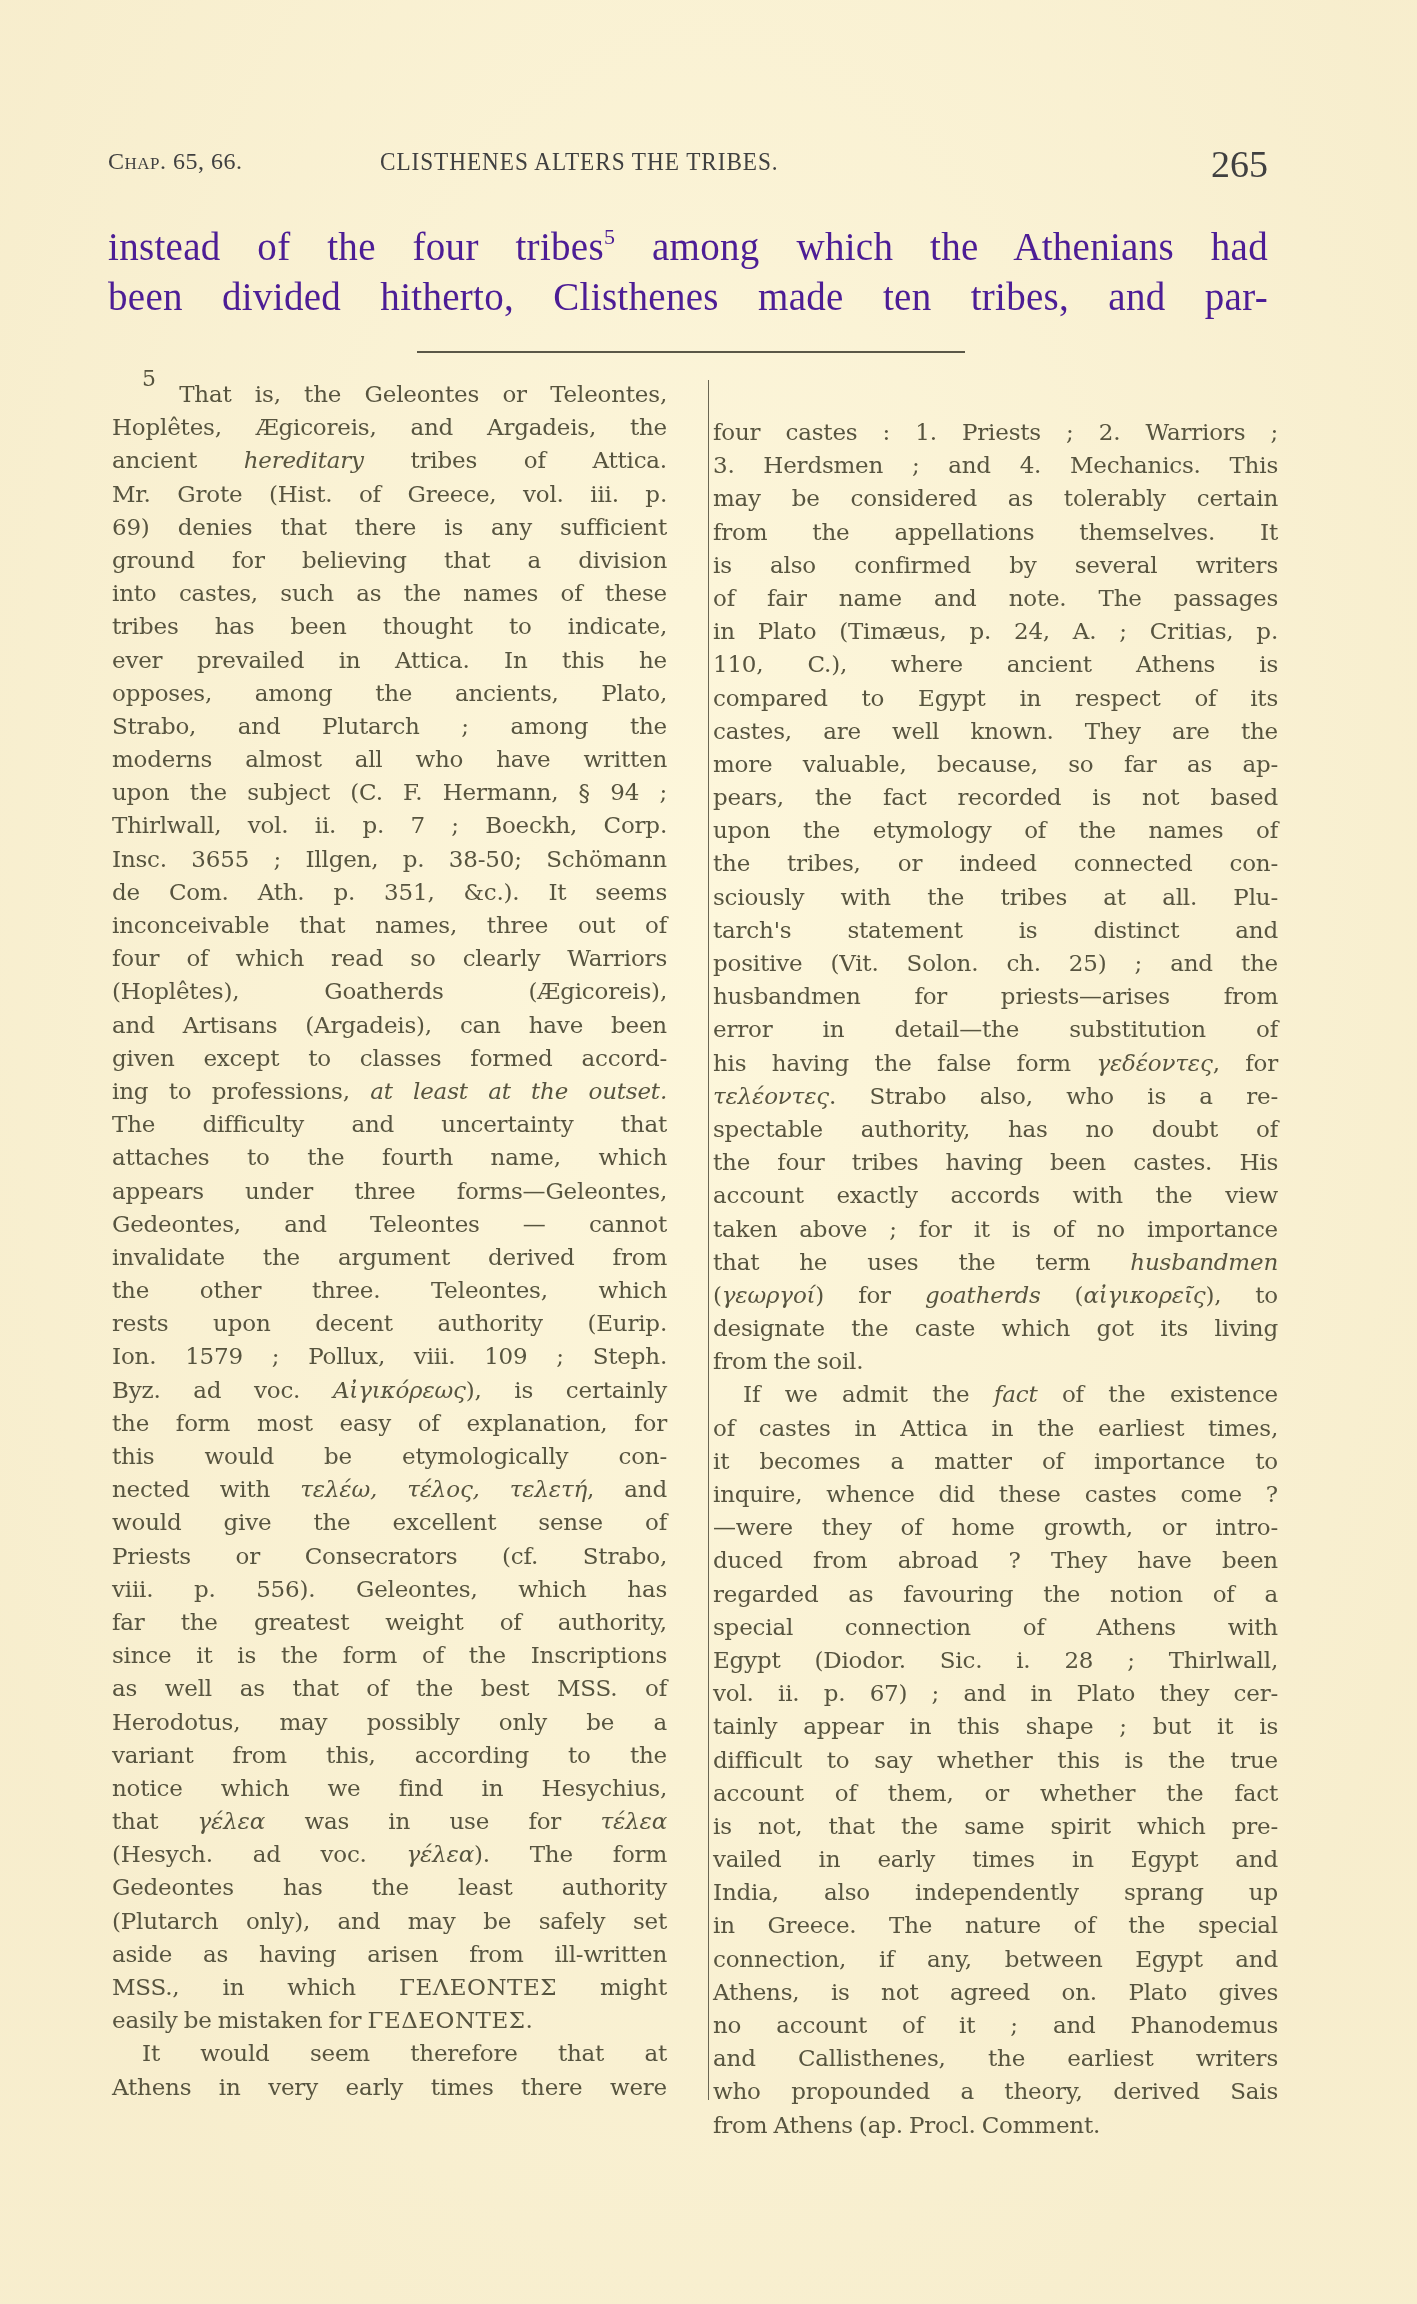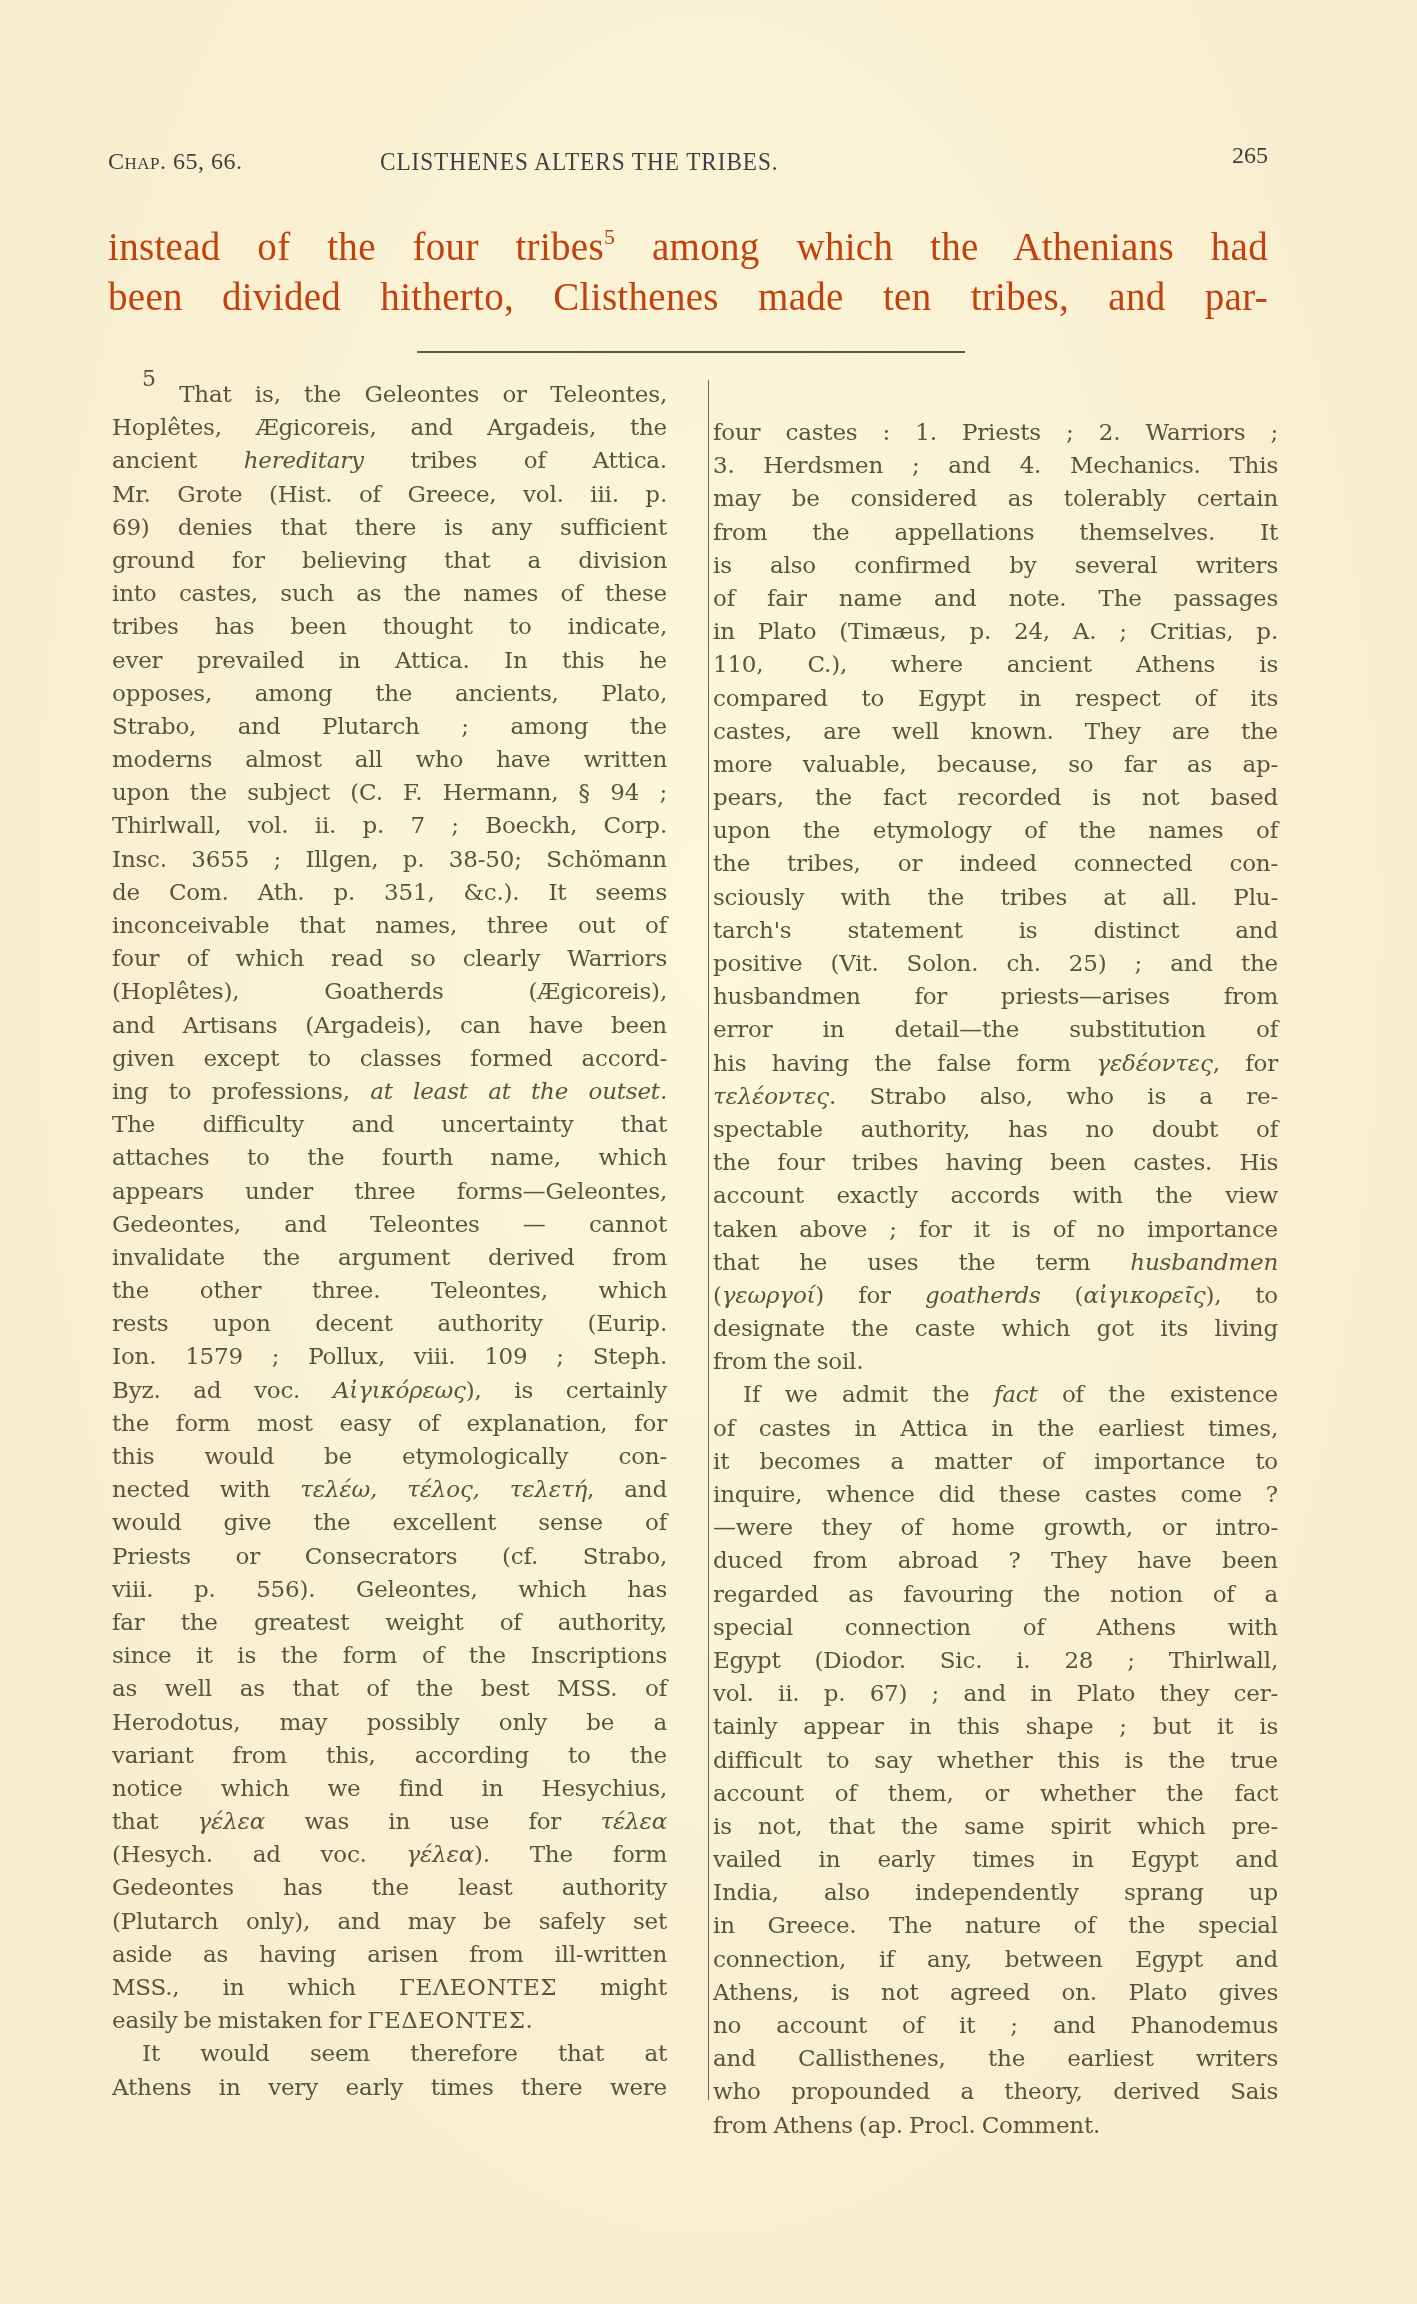--- a/index.html
+++ b/index.html
@@ -25,27 +25,27 @@
     font-size: 24px; letter-spacing: 0.5px;
     font-variant: small-caps;
   }
   .head-title {
     position: absolute; left: 272px; top: 6px;
     font-size: 25px; letter-spacing: 1px;
     transform: scaleX(0.93); transform-origin: left;
   }
   .page-number {
     position: absolute; right: 0; top: 0;
-    font-size: 24px; font-style: normal; text-align: center;
+    font-size: 38px; font-style: normal; text-align: center;
   }
   .main-text {
     position: absolute; left: 108px; top: 222px; width: 1160px;
     font-family: "Liberation Serif", serif;
     font-size: 39px; line-height: 50px;
-    color: #c2410c;
+    color: #4c1d95;
     letter-spacing: 0.3px;
   }
   .main-text .line { display: block; text-align: justify; text-align-last: justify; white-space: nowrap; height: 50px; }
   .main-text .line.last { text-align-last: justify; }
   sup.fn { font-size: 22px; vertical-align: 16px; line-height: 0; }
   .rule {
     position: absolute; left: 417px; top: 351px; width: 548px; height: 0;
     border-top: 2px solid #5a5747;
   }
   .col {

